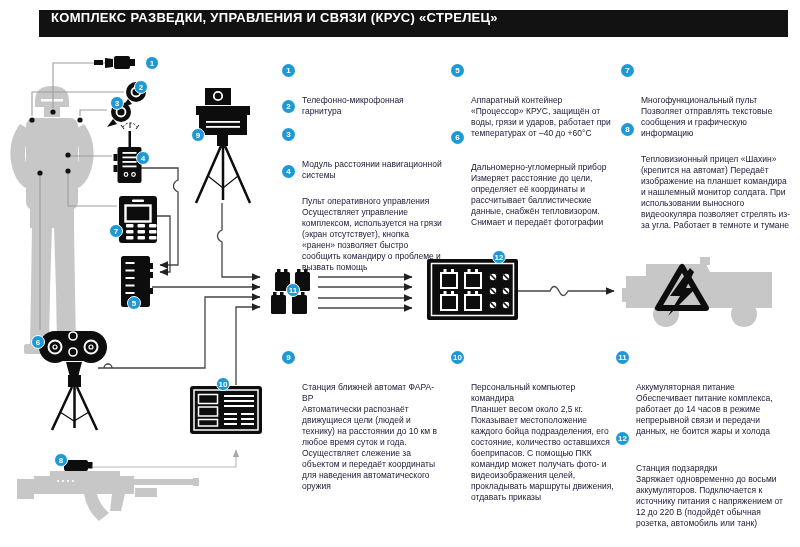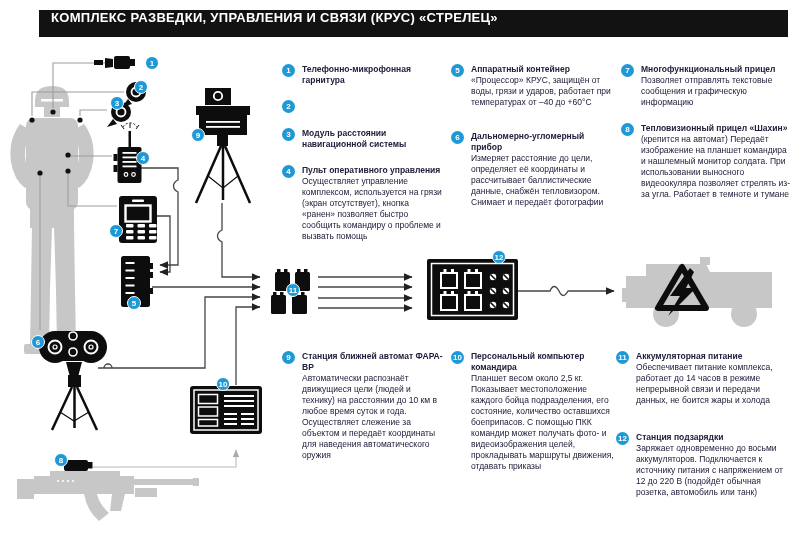--- a/index.html
+++ b/index.html
@@ -15,21 +15,21 @@
   .wire{stroke:#454545;stroke-width:1.3;fill:none;}
   .callout{stroke:#9e9e9e;stroke-width:1.1;fill:none;}
   .faint{stroke:#b8b8b8;stroke-width:1.1;fill:none;}
   .wline{fill:#fff;}
   .wring{fill:none;stroke:#fff;}
   .item{position:absolute;display:flex;align-items:flex-start;}
   .badge{flex:0 0 auto;width:13px;height:13px;border-radius:50%;background:var(--accent);
          color:#fff;font-size:8px;font-weight:bold;display:flex;align-items:center;
          justify-content:center;margin-right:7px;margin-top:0px;}
   .txt{font-size:8.5px;line-height:11px;color:var(--ink);}
-  .t{font-weight:bold;}
+  .t{font-weight:normal;margin-top:31px;}
   .b:empty{display:none;}
   .dbadge{position:absolute;width:14px;height:14px;border-radius:50%;background:var(--accent);
           border:1.5px solid #fff;color:#fff;font-size:8px;font-weight:bold;display:flex;
           align-items:center;justify-content:center;box-sizing:border-box;z-index:5;}
 </style>
 </head>
 <body>
 
 <div class="stage" style="--accent: #1e99d5; --sil: #c7c7c7; --dev: #0d0d0d; --ink: #20203c;">
 
@@ -319,21 +319,21 @@
   <div class="item" style="left:451px;top:131px;width:162px">
     <div class="badge">6</div>
     <div class="txt">
         <div class="t">Дальномерно-угломерный прибор</div>
     <div class="b">Измеряет расстояние до цели, определяет её координаты и рассчитывает баллистические данные, снабжён тепловизором. Снимает и передаёт фотографии</div>
       </div>
   </div>
   <div class="item" style="left:621px;top:64px;width:172px">
     <div class="badge">7</div>
     <div class="txt">
-        <div class="t">Многофункциональный прицел</div>
+        <div class="t">Многофункциональный пульт</div>
     <div class="b">Позволяет отправлять текстовые сообщения и графическую информацию</div>
       </div>
   </div>
   <div class="item" style="left:621px;top:123px;width:172px">
     <div class="badge">8</div>
     <div class="txt">
         <div class="t">Тепловизионный прицел «Шахин»</div>
     <div class="b">(крепится на автомат) Передаёт изображение на планшет командира и нашлемный монитор солдата. При использовании выносного видеоокуляра позволяет стрелять из-за угла. Работает в темноте и тумане</div>
       </div>
   </div>

